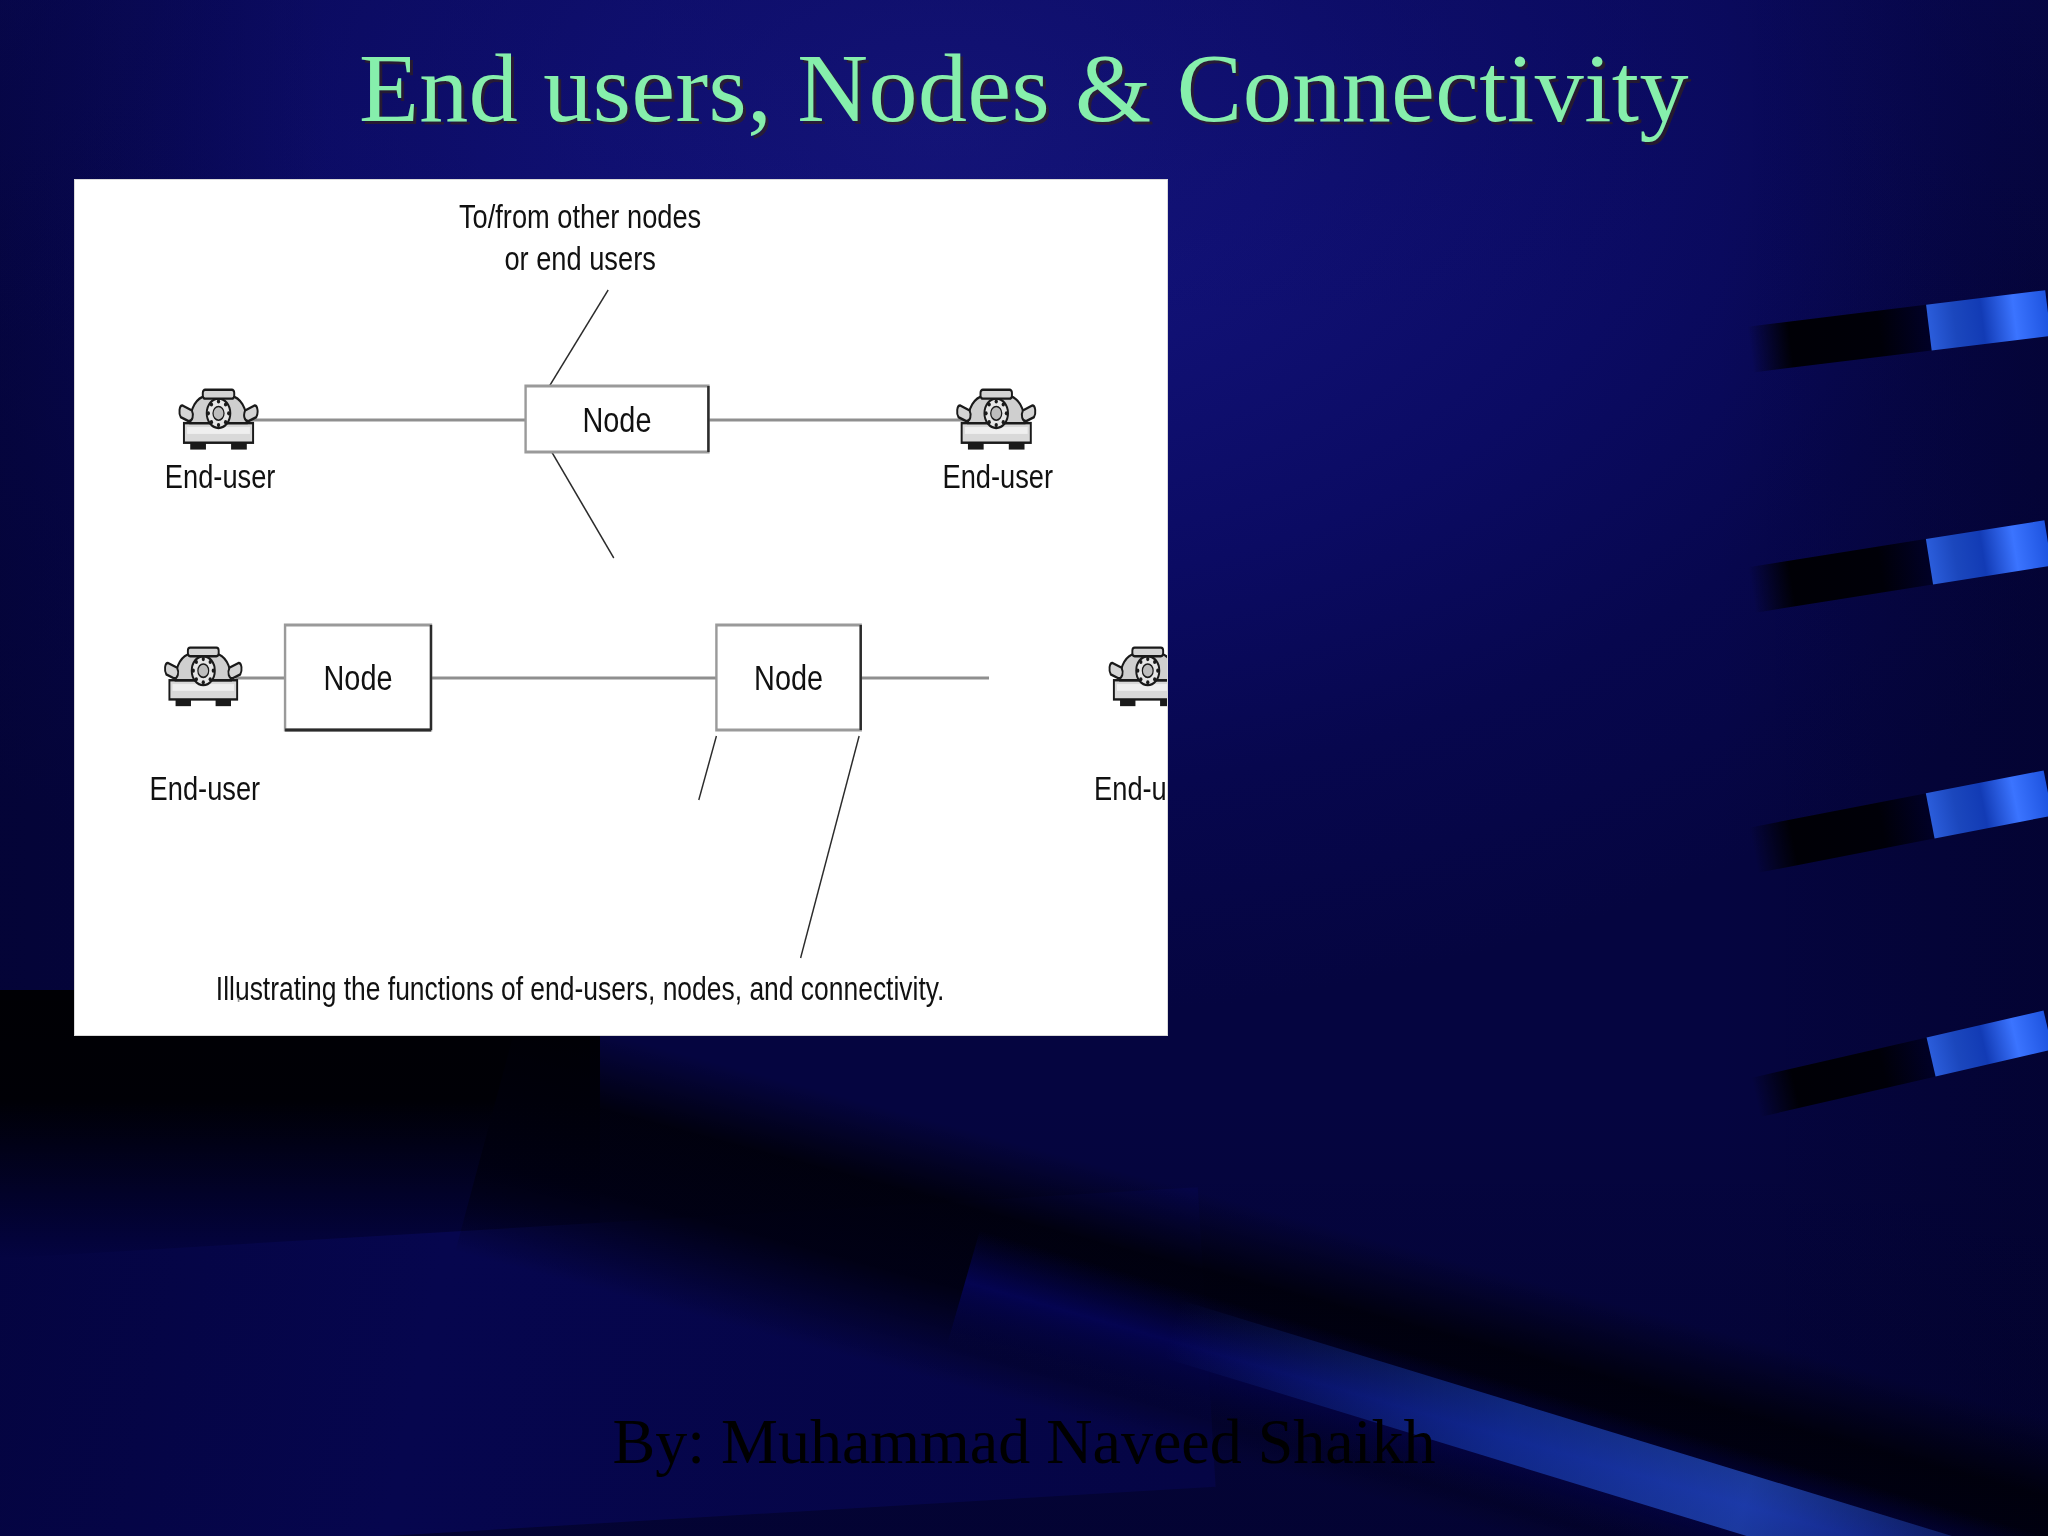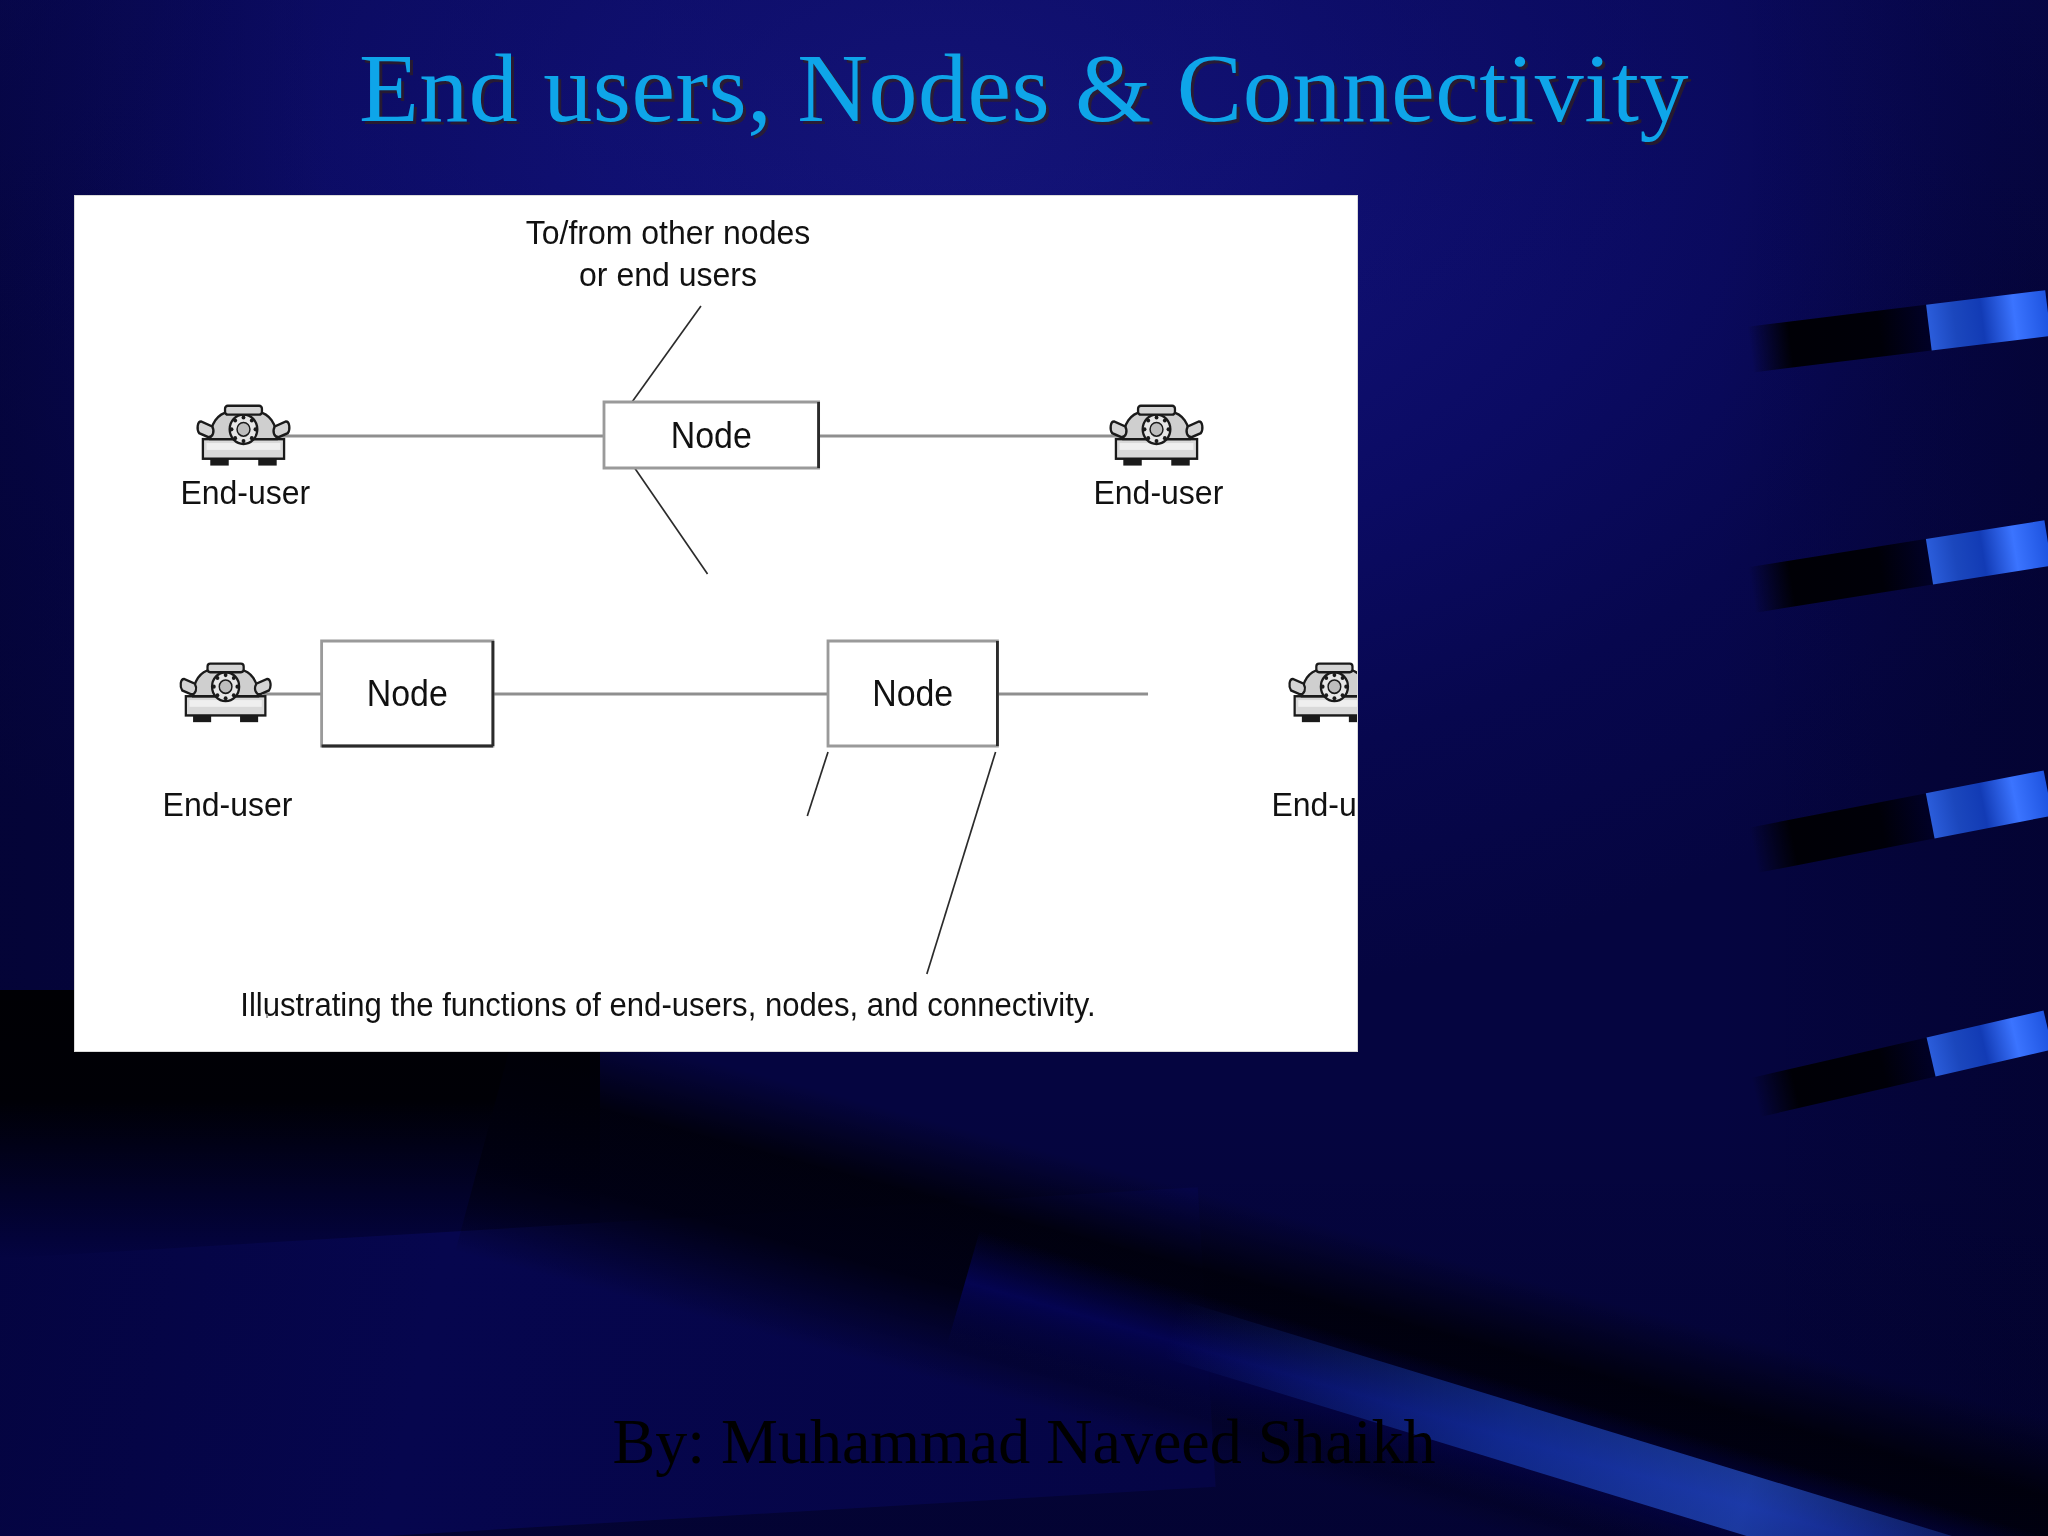--- a/index.html
+++ b/index.html
@@ -117,36 +117,35 @@
   
   .title {
     position: absolute;
     left: 0;
     right: 0;
     top: 36px;
     text-align: center;
     font-family: "Liberation Serif", "DejaVu Serif", serif;
     font-size: 98px;
     line-height: 1.08;
-    color: #0ea5e9;
+    color: #86efac;
     letter-spacing: 0.5px;
     text-shadow: 3px 3px 0 rgba(60,38,8,0.55);
     white-space: nowrap;
   }
 
   
   .panel {
     position: absolute;
     left: 75px;
     top: 180px;
-    width: 1282px;
+    width: 1092px;
     height: 855px;
     background: #ffffff;
     box-shadow: 0 0 0 1px #dadada;
-    margin-top: 16px;
   }
   .panel svg {
     display: block;
     width: 100%;
     height: 100%;
   }
   .dg-text {
     font-family: "Liberation Sans", sans-serif;
     fill: #111111;
   }

